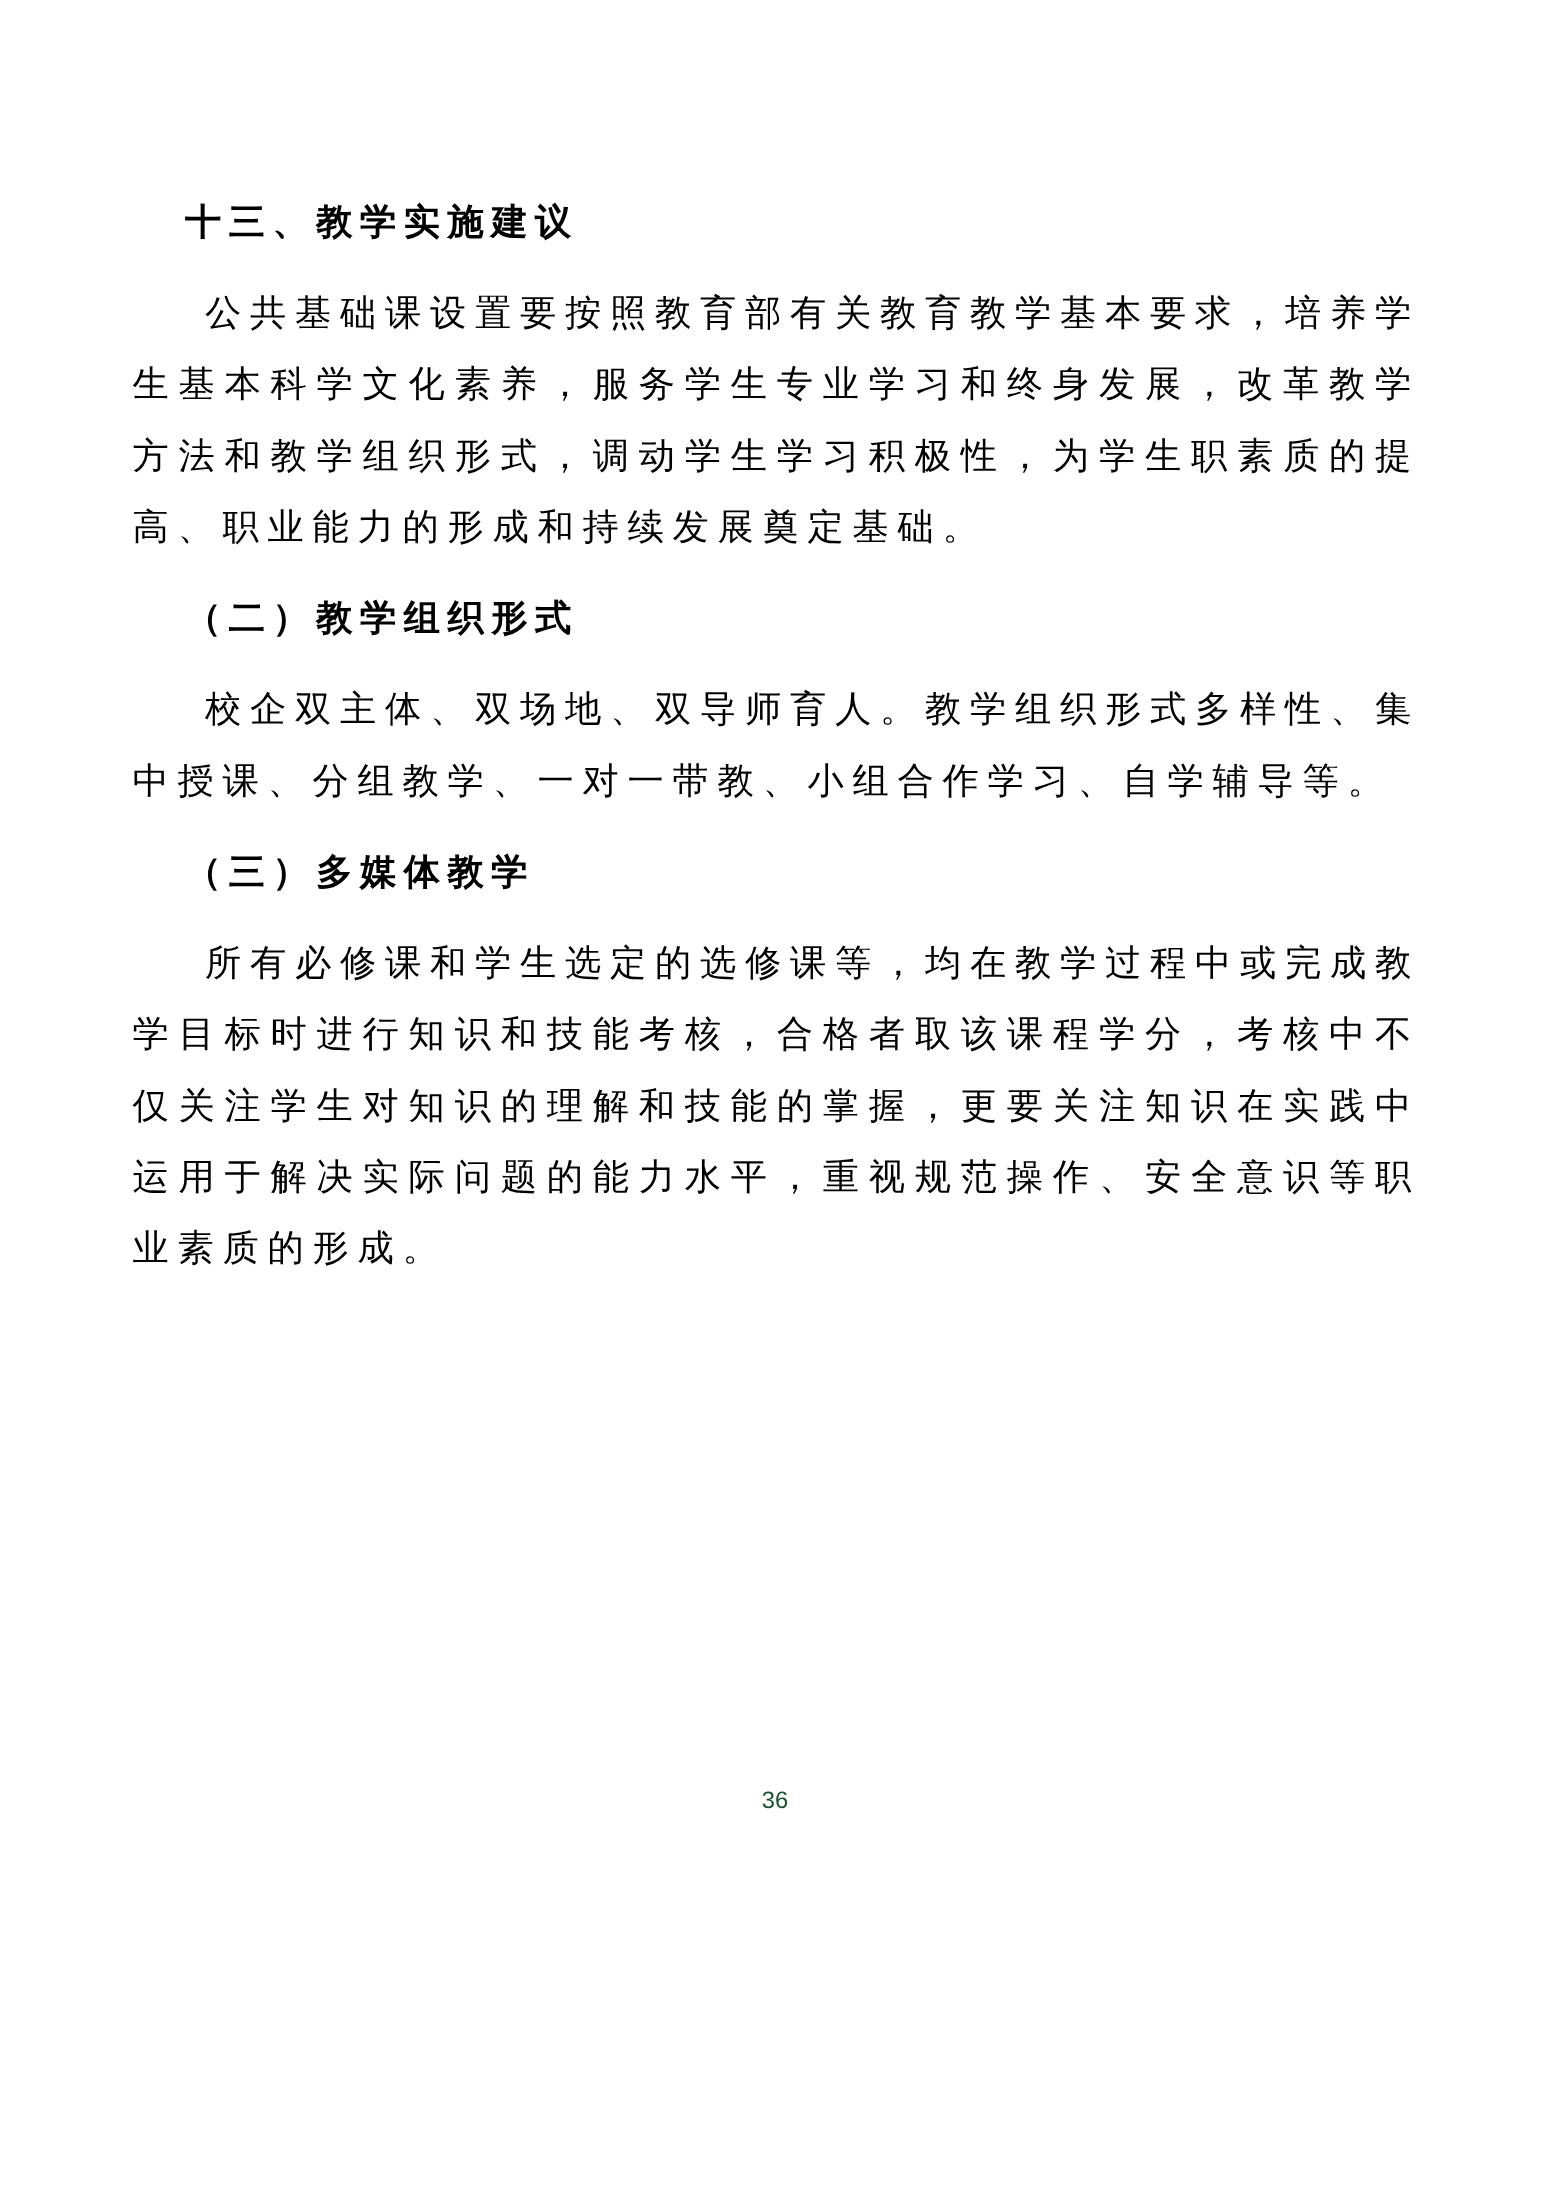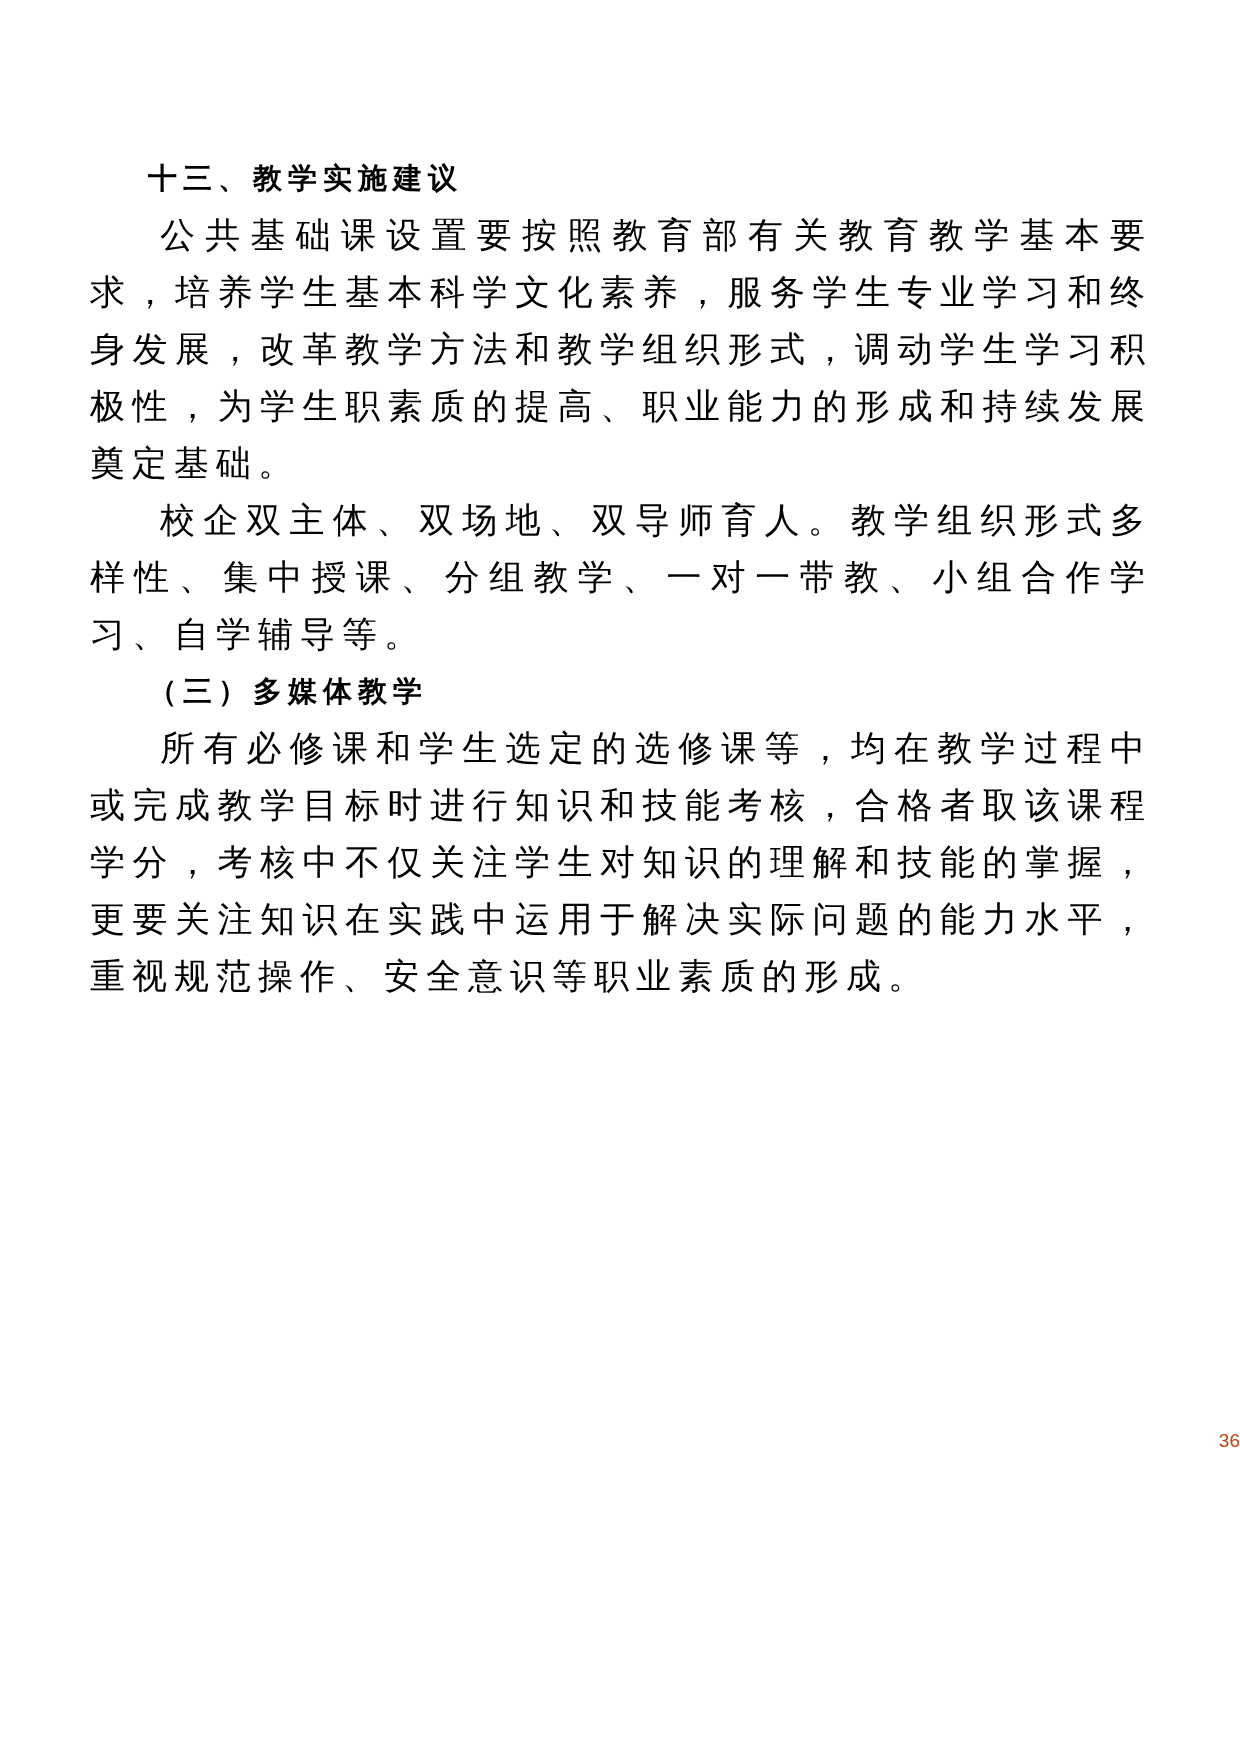--- a/index.html
+++ b/index.html
@@ -25,52 +25,53 @@
   }
   .doc-heading {
     font-size: 29px;
     font-weight: bold;
     letter-spacing: 6px;
     line-height: 57px;
     text-indent: 2em;
     margin: 0;
   }
   .doc-paragraph {
-    font-size: 35px;
+    font-size: 29px;
     font-weight: normal;
     letter-spacing: 7px;
     line-height: 57px;
     text-indent: 2em;
     text-align: justify;
     text-justify: inter-character;
-    margin: 0;
+    margin: 16px;
   }
   .page-number {
     position: absolute;
     top: 1430px;
     left: 0;
     width: 100%;
-    text-align: right;
+    text-align: center;
     font-size: 19px;
     font-family: "Liberation Sans", "DejaVu Sans", sans-serif;
-    color: #c2410c;
+    color: #14532d;
   }
 </style>
 </head>
 <body>
 
 <div class="page">
   <div class="content">
 
     <h2 class="doc-heading">十三、教学实施建议</h2>
 
 
     <p class="doc-paragraph">公共基础课设置要按照教育部有关教育教学基本要求，培养学生基本科学文化素养，服务学生专业学习和终身发展，改革教学方法和教学组织形式，调动学生学习积极性，为学生职素质的提高、职业能力的形成和持续发展奠定基础。</p>
 
 
+    <h3 class="doc-heading">（二）教学组织形式</h3>
 
     <p class="doc-paragraph">校企双主体、双场地、双导师育人。教学组织形式多样性、集中授课、分组教学、一对一带教、小组合作学习、自学辅导等。</p>
 
     <h3 class="doc-heading">（三）多媒体教学</h3>
 
     <p class="doc-paragraph">所有必修课和学生选定的选修课等，均在教学过程中或完成教学目标时进行知识和技能考核，合格者取该课程学分，考核中不仅关注学生对知识的理解和技能的掌握，更要关注知识在实践中运用于解决实际问题的能力水平，重视规范操作、安全意识等职业素质的形成。</p>
 
   </div>
 
   <div class="page-number">36</div>

